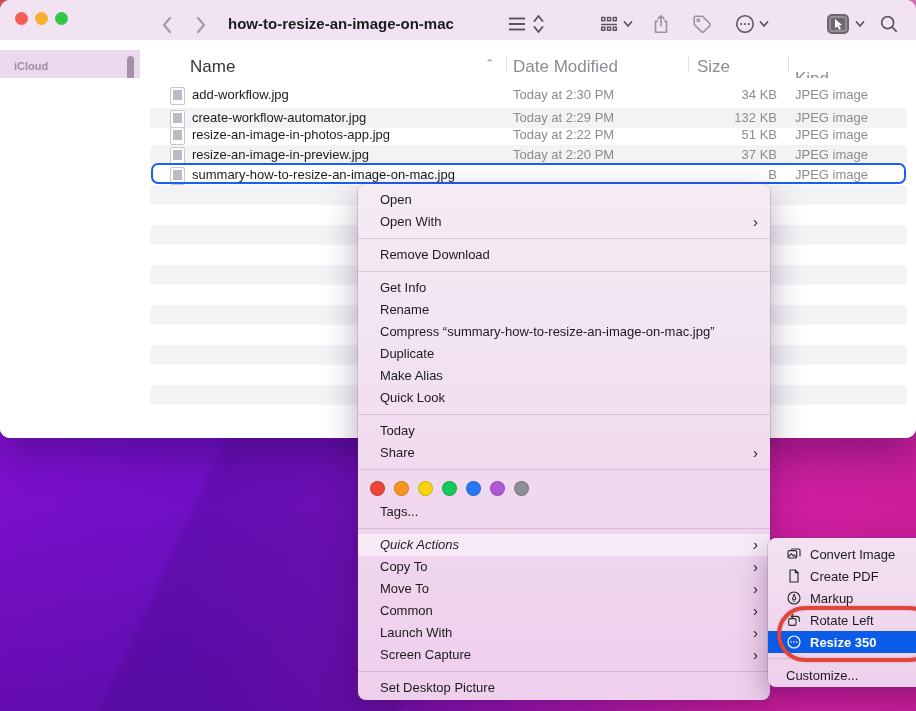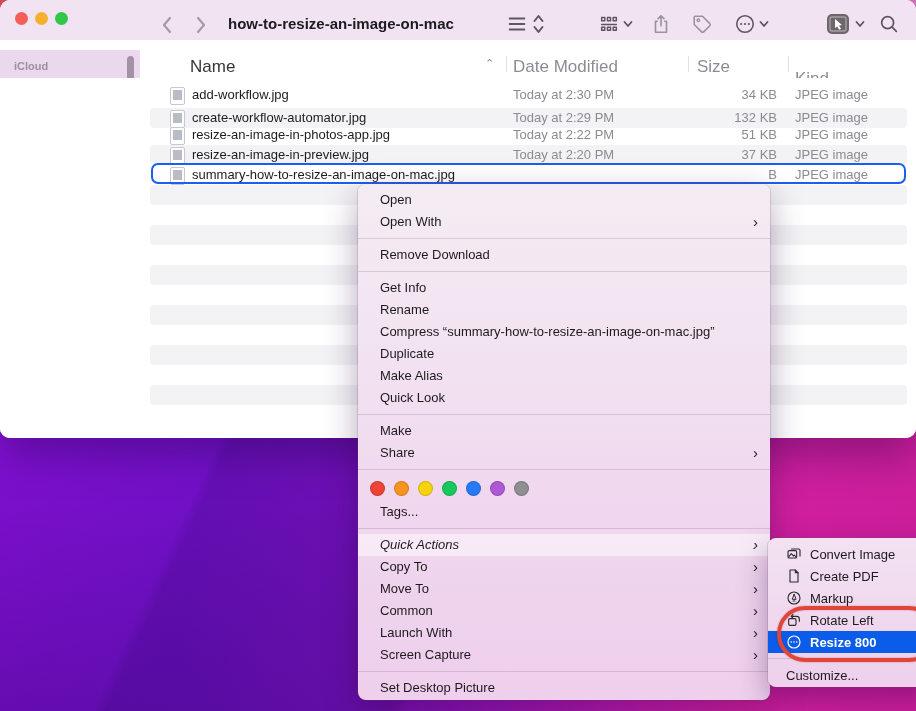--- a/index.html
+++ b/index.html
@@ -405,21 +405,21 @@
       </div>
       <div class="menu-item"><span>Get Info</span></div>
       <div class="menu-item"><span>Rename</span></div>
       <div class="menu-item"><span>Compress “summary-how-to-resize-an-image-on-mac.jpg”</span></div>
       <div class="menu-item"><span>Duplicate</span></div>
       <div class="menu-item"><span>Make Alias</span></div>
       <div class="menu-item"><span>Quick Look</span></div>
       <div class="menu-sep">
         <div></div>
       </div>
-      <div class="menu-item"><span>Make</span></div>
+      <div class="menu-item"><span>Today</span></div>
       <div class="menu-item"><span>Share</span><span class="menu-chev">›</span></div>
       <div class="menu-sep">
         <div></div>
       </div>
       <div class="menu-tags">
         <span class="tag-dot" style="background: rgb(238, 68, 56);"></span>
         <span class="tag-dot" style="background: rgb(247, 148, 31);"></span>
         <span class="tag-dot" style="background: rgb(247, 211, 14);"></span>
         <span class="tag-dot" style="background: rgb(23, 201, 93);"></span>
         <span class="tag-dot" style="background: rgb(41, 121, 245);"></span>
@@ -492,21 +492,21 @@
       </div>
       <div class="sub-item sel" style="background: rgb(11, 92, 232);">
         <span class="si-icon">
           <svg width="16" height="16" viewBox="0 0 24 24">
             <circle cx="12" cy="12" r="9" fill="none" stroke="#ffffff" stroke-width="1.8" stroke-linecap="round" stroke-linejoin="round"></circle>
             <circle cx="7.8" cy="12" r="1.2" fill="#fff"></circle>
             <circle cx="12" cy="12" r="1.2" fill="#fff"></circle>
             <circle cx="16.2" cy="12" r="1.2" fill="#fff"></circle>
           </svg>
         </span>
-        <span>Resize 800</span>
+        <span>Resize 350</span>
       </div>
       <div class="menu-sep">
         <div></div>
       </div>
       <div class="sub-item">
         <span>Customize...</span>
       </div>
     </div>
 </div>
 

